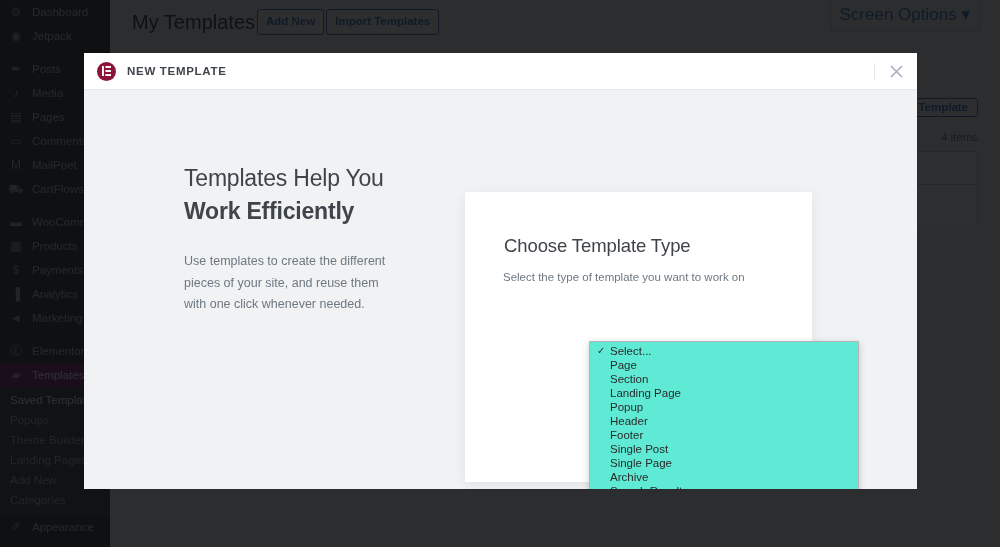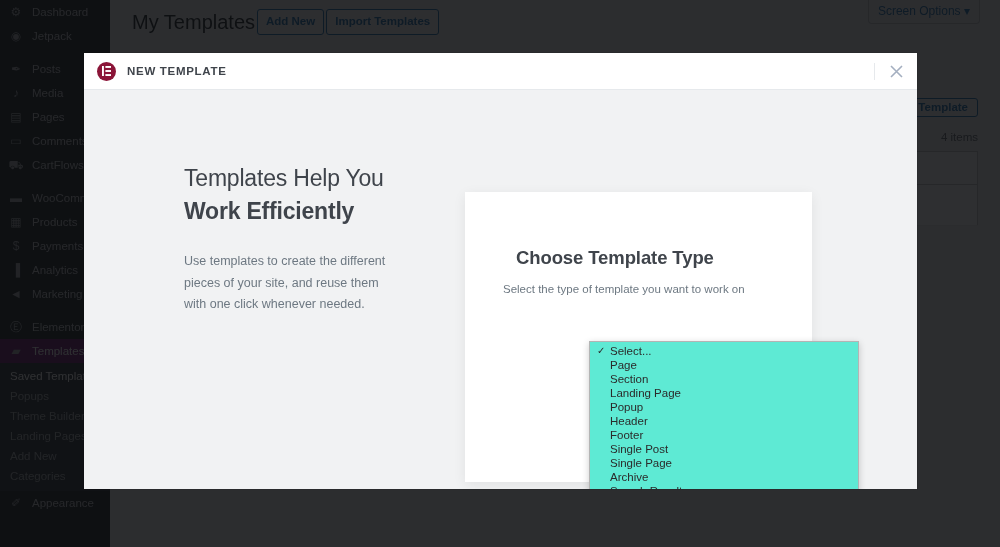--- a/index.html
+++ b/index.html
@@ -100,21 +100,21 @@
   .screen-meta-links {
     position: absolute;
     right: 20px;
     top: 0px;
   }
   .screen-opt-btn {
     background: #f0f0f1;
     border: 1px solid #c3c4c7;
     border-top: none;
     border-radius: 0 0 4px 4px;
-    font-size: 12px;
+    font-size: 17px;
     color: #2271b1;
     padding: 4px 9px 5px 9px;
     display: inline-block;
   }
   .page-title-row {
     padding-top: 9px;
     display: flex;
     align-items: center;
     gap: 2px;
   }
@@ -316,23 +316,23 @@
     top: 88px;
     width: 347px;
     height: 290px;
     background: #fff;
     box-shadow: 0 3px 12px rgba(0,0,0,0.07);
     overflow: hidden;
   }
   .type-card-inner { padding: 42px 0 0 38px; }
   .type-title {
     font-size: 18.5px;
-    font-weight: 700;
+    font-weight: 400;
     color: #3f444b;
-    margin: 13px;
+    margin: 1px;
     letter-spacing: -0.1px;
   }
   .type-sub {
     margin: 14px 0 0 0;
     font-size: 11.5px;
     color: #6d7882;
   }
 
   
   .select-list {
@@ -390,20 +390,24 @@
           <span>Media</span>
         </div>
         <div class="menu-item">
           <span class="mi-icon">▤</span>
           <span>Pages</span>
         </div>
         <div class="menu-item">
           <span class="mi-icon">▭</span>
           <span>Comments</span>
           <span class="menu-badge"></span>
+        </div>
+        <div class="menu-item">
+          <span class="mi-icon">M</span>
+          <span>MailPoet</span>
         </div>
         <div class="menu-item">
           <span class="mi-icon">⛟</span>
           <span>CartFlows</span>
         </div>
         <div class="menu-sep"></div>
         <div class="menu-item">
           <span class="mi-icon">▬</span>
           <span>WooComme</span>
         </div>

